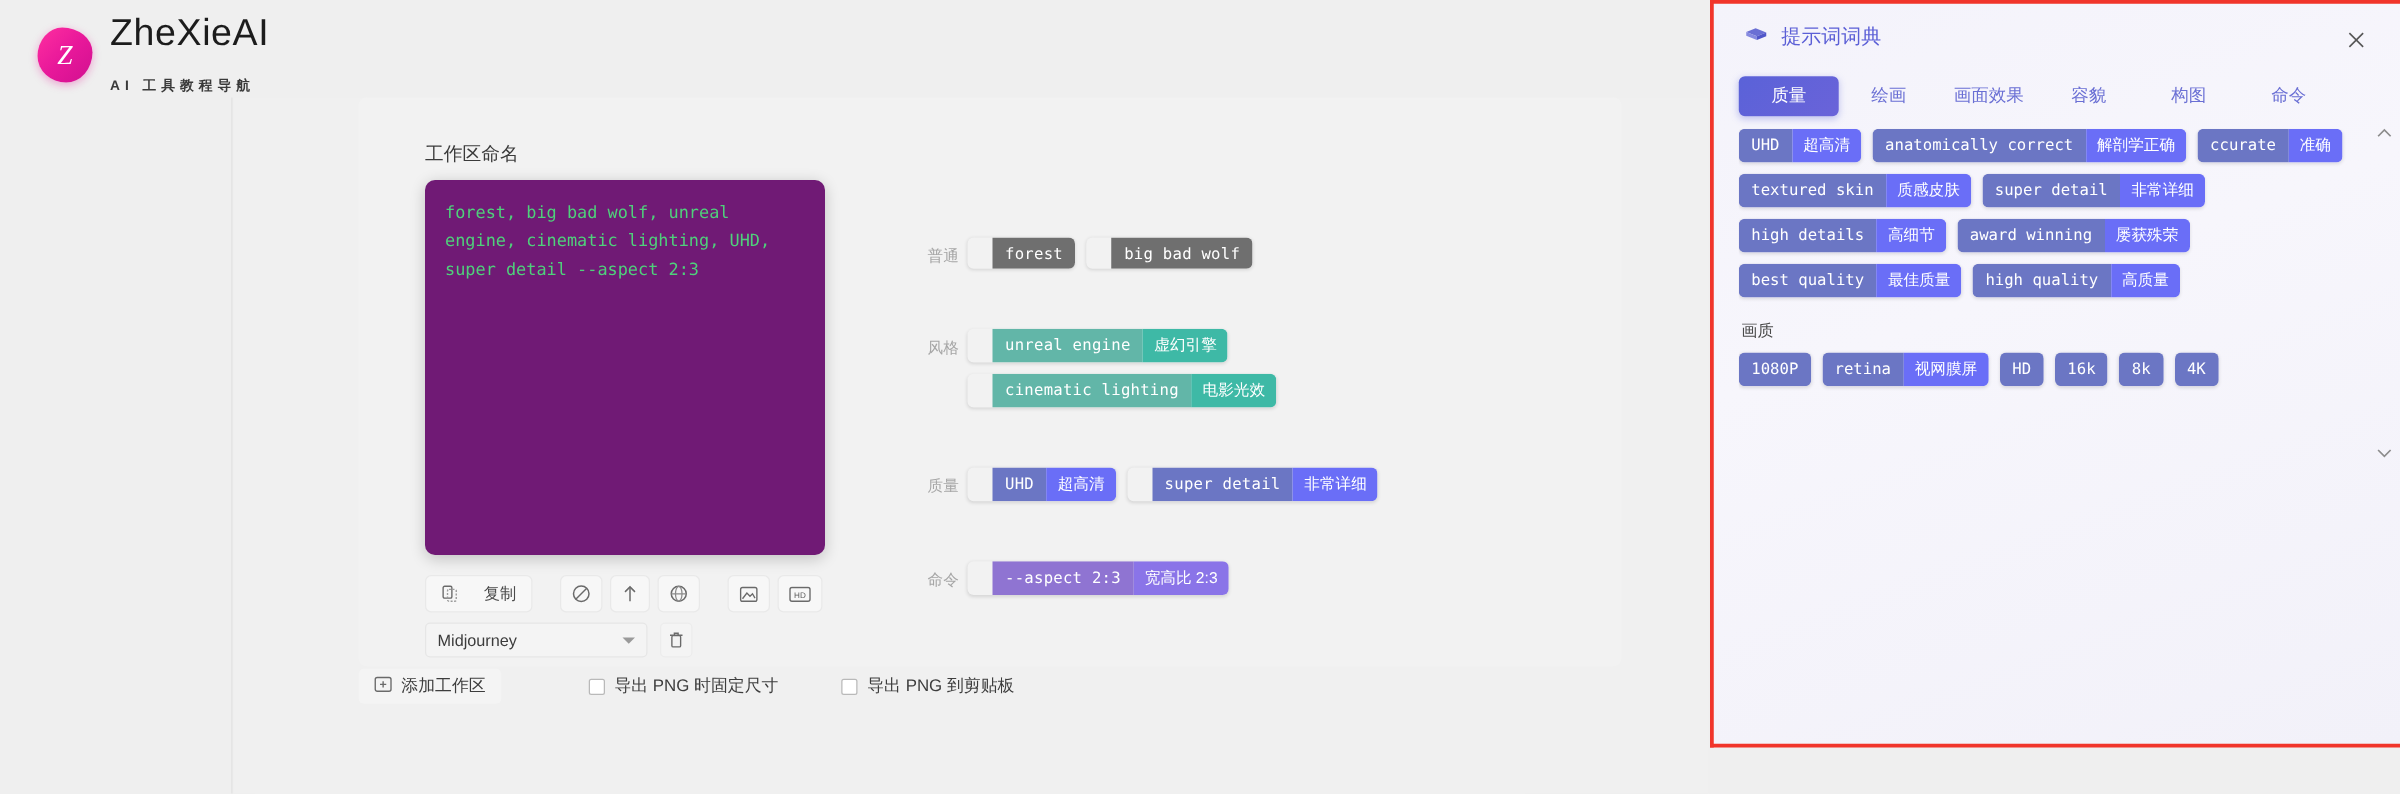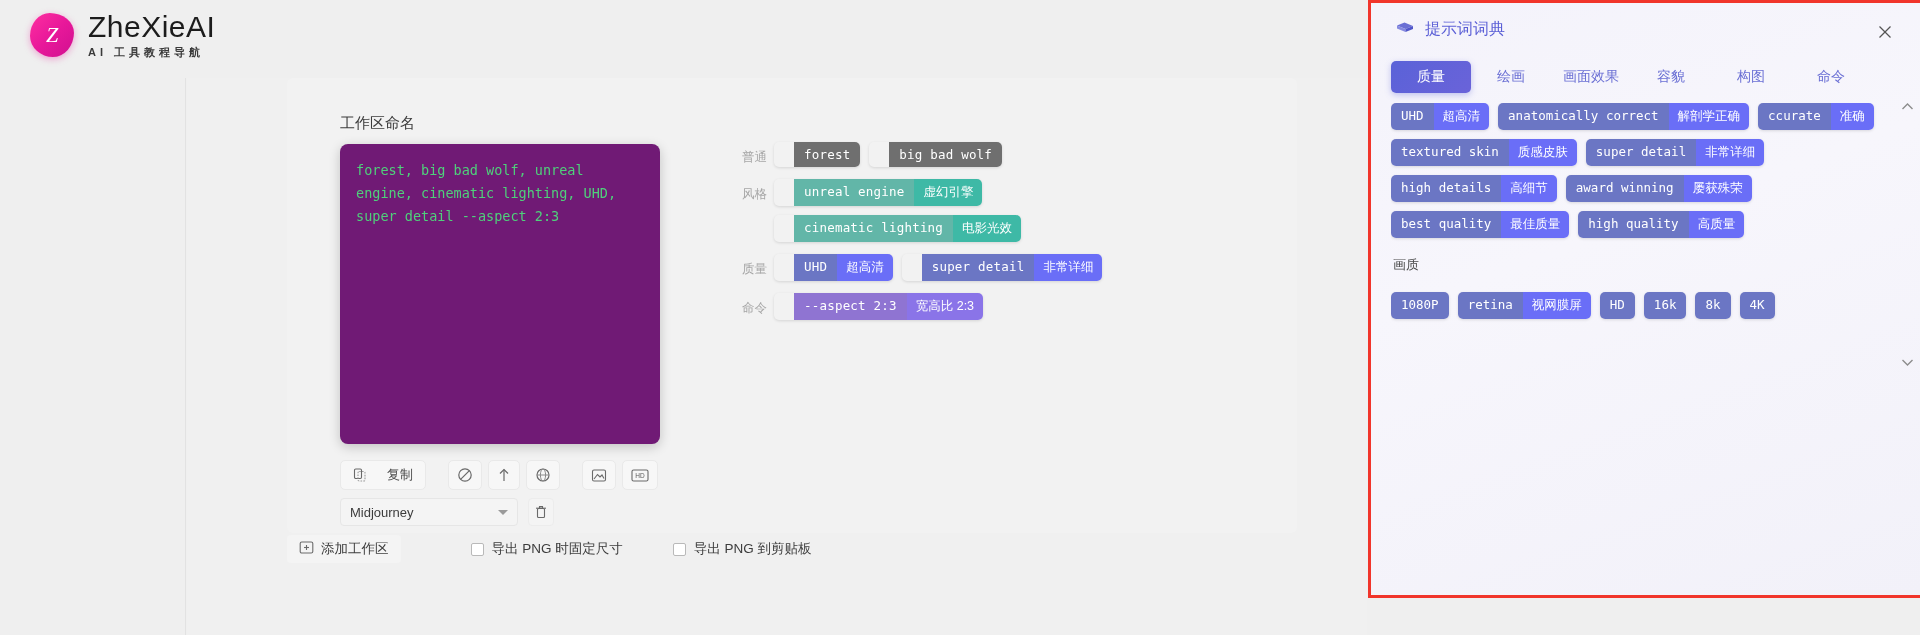--- a/index.html
+++ b/index.html
@@ -17,21 +17,21 @@
   .logo-mark {
     width: 44px; height: 44px; position: relative;
     background: linear-gradient(135deg, #ff2fa0 0%, #e8189a 50%, #d10f90 100%);
     border-radius: 45% 55% 48% 52% / 52% 45% 55% 48%;
     display: flex; align-items: center; justify-content: center;
     box-shadow: 0 2px 7px rgba(230,20,150,.35);
   }
   .logo-mark span { color: #fff; font-size: 22px; font-weight: 400; font-family: "Liberation Serif", serif; font-style: italic; }
   .logo-text { display: flex; flex-direction: column; line-height: 1; }
   .logo-title { font-size: 30px; letter-spacing: .5px; color: #1c1c1c; font-weight: 300; }
-  .logo-sub { font-size: 11px; letter-spacing: 4px; color: #3a3a3a; margin-top: 5px; font-weight: 600; }
+  .logo-sub { font-size: 11px; letter-spacing: 4px; color: #3a3a3a; margin-top: 22px; font-weight: 600; }
 
   
   .rail { position: absolute; left: 0; top: 78px; width: 186px; height: 557px; background: #efefef; border-right: 1px solid #e2e2e2; }
 
   
   .canvas { position: absolute; left: 187px; top: 78px; width: 1180px; height: 557px; background: #f0f0f0; }
   .card {
     position: absolute; left: 100px; top: 0px; width: 1010px; height: 455px;
     background: #f2f2f2; border-radius: 6px;
   }
@@ -62,21 +62,21 @@
   .model-select {
     width: 178px; height: 28px; background: #f4f4f4; border: 1px solid #e6e6e6; border-radius: 4px;
     display: flex; align-items: center; justify-content: space-between; padding: 0 9px;
     font-size: 13px; color: #3c3c3c; cursor: pointer;
   }
   .caret { width: 0; height: 0; border-left: 5px solid transparent; border-right: 5px solid transparent; border-top: 5px solid #9a9a9a; }
   .trash-btn { width: 26px; height: 28px; background: #f4f4f4; border: 1px solid #ececec; border-radius: 4px; display: flex; align-items: center; justify-content: center; cursor: pointer; }
 
   
   .tag-groups { position: absolute; left: 555px; top: 64px; width: 430px; }
-  .tag-row { display: flex; align-items: flex-start; margin-bottom: 12px; }
+  .tag-row { display: flex; align-items: flex-start; margin-bottom: 12px; margin-top: 48px; }
   .tag-row-label { width: 32px; flex: 0 0 32px; font-size: 12.5px; color: #a6a6a6; padding-top: 7px; }
   .tag-row-tags { display: flex; flex-wrap: wrap; gap: 9px; }
   .tag {
     display: inline-flex; align-items: stretch; border-radius: 5px; overflow: hidden;
     font-size: 13px; box-shadow: 0 1px 3px rgba(0,0,0,.12); cursor: pointer; padding-left: 20px;
   }
   .tag .en { padding: 5px 10px; color: #fff; font-family: "DejaVu Sans Mono", monospace; font-size: 12.5px; letter-spacing: .2px; }
   .tag .cn { padding: 5px 9px; color: #fff; font-size: 12.5px; display: flex; align-items: center; }
   .tag.gray .en { background: #6f6f6f; }
   .tag.teal .en { background: #62b6a8; }
@@ -113,21 +113,21 @@
   .dtab.active { background: linear-gradient(135deg,#5a62d8,#6a63d9); color: #fff; box-shadow: 0 2px 6px rgba(90,98,216,.35); }
 
   .dict-body { position: absolute; left: 20px; top: 100px; right: 28px; bottom: 10px; overflow: hidden; }
   .dict-tags { display: flex; flex-wrap: wrap; gap: 9px; }
   .dtag {
     display: inline-flex; align-items: stretch; border-radius: 5px; overflow: hidden;
     box-shadow: 0 1px 3px rgba(0,0,0,.12); cursor: pointer;
   }
   .dtag .en { background: #6b76c4; color: #fff; padding: 5px 10px; font-family: "DejaVu Sans Mono", monospace; font-size: 12.5px; }
   .dtag .cn { background: #6a6ef7; color: #fff; padding: 5px 9px; font-size: 12.5px; display: flex; align-items: center; }
-  .dict-sec { font-size: 13px; color: #4a4a4a; margin: 18px 0 18px 2px; }
+  .dict-sec { font-size: 13px; color: #4a4a4a; margin: 18px 0 8px 2px; }
 
   .scroll-up { position: absolute; right: 6px; top: 96px; color: #8d8d8d; font-size: 13px; cursor: pointer; }
   .scroll-down { position: absolute; right: 6px; top: 352px; color: #8d8d8d; font-size: 13px; cursor: pointer; }
 </style>
 </head>
 <body>
 
 <div class="app">
 
   <div class="header">

